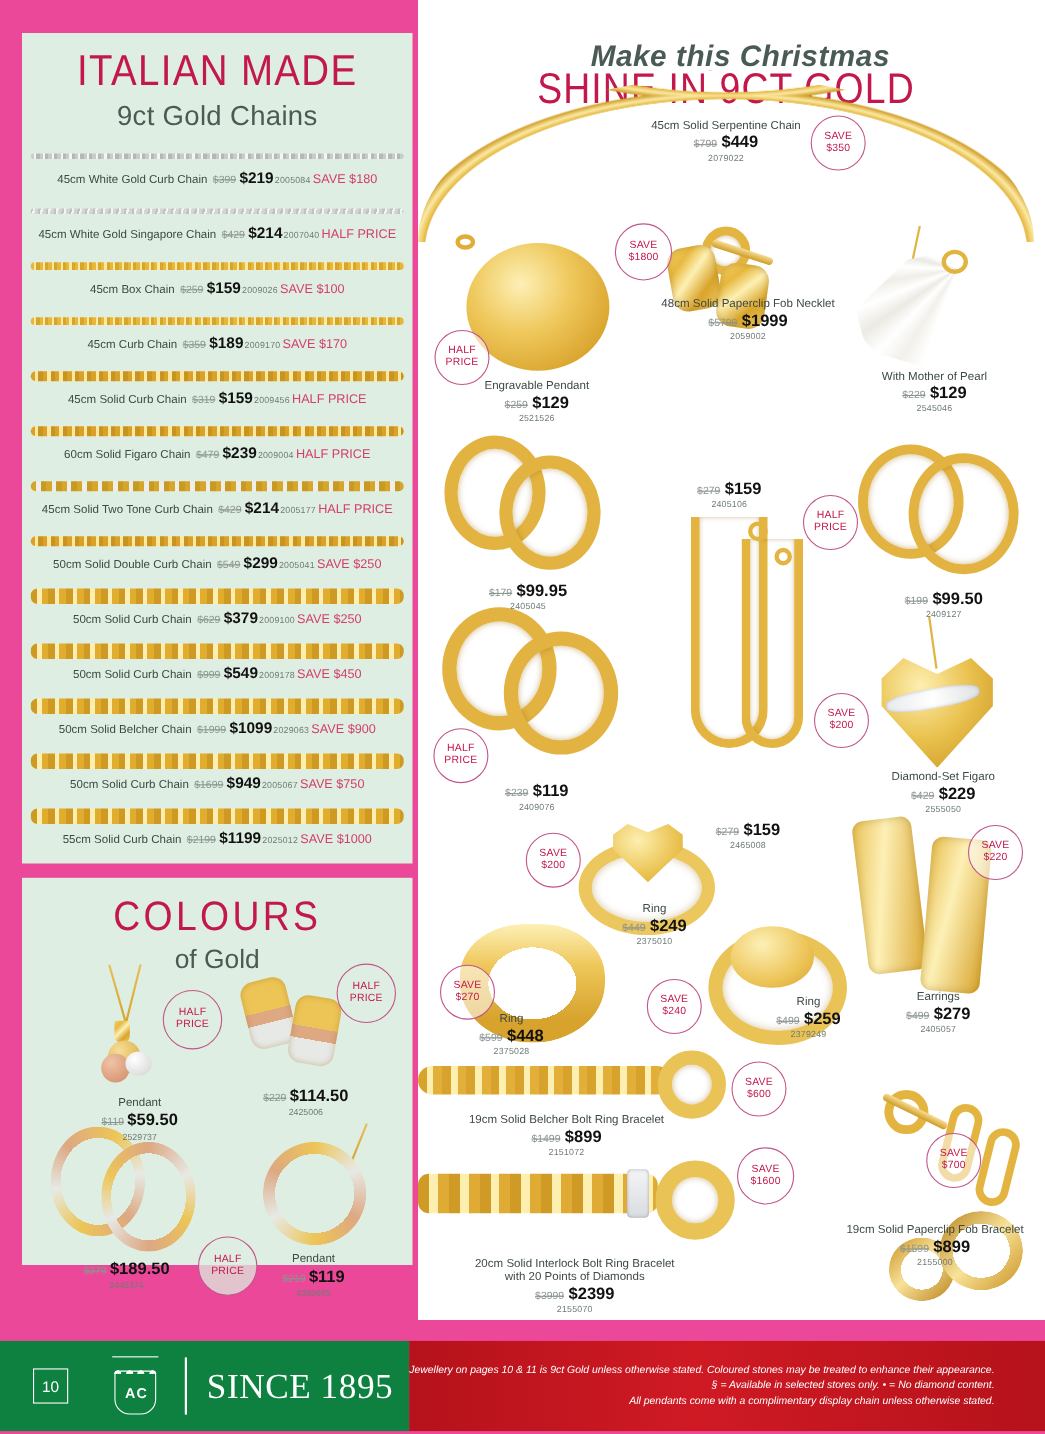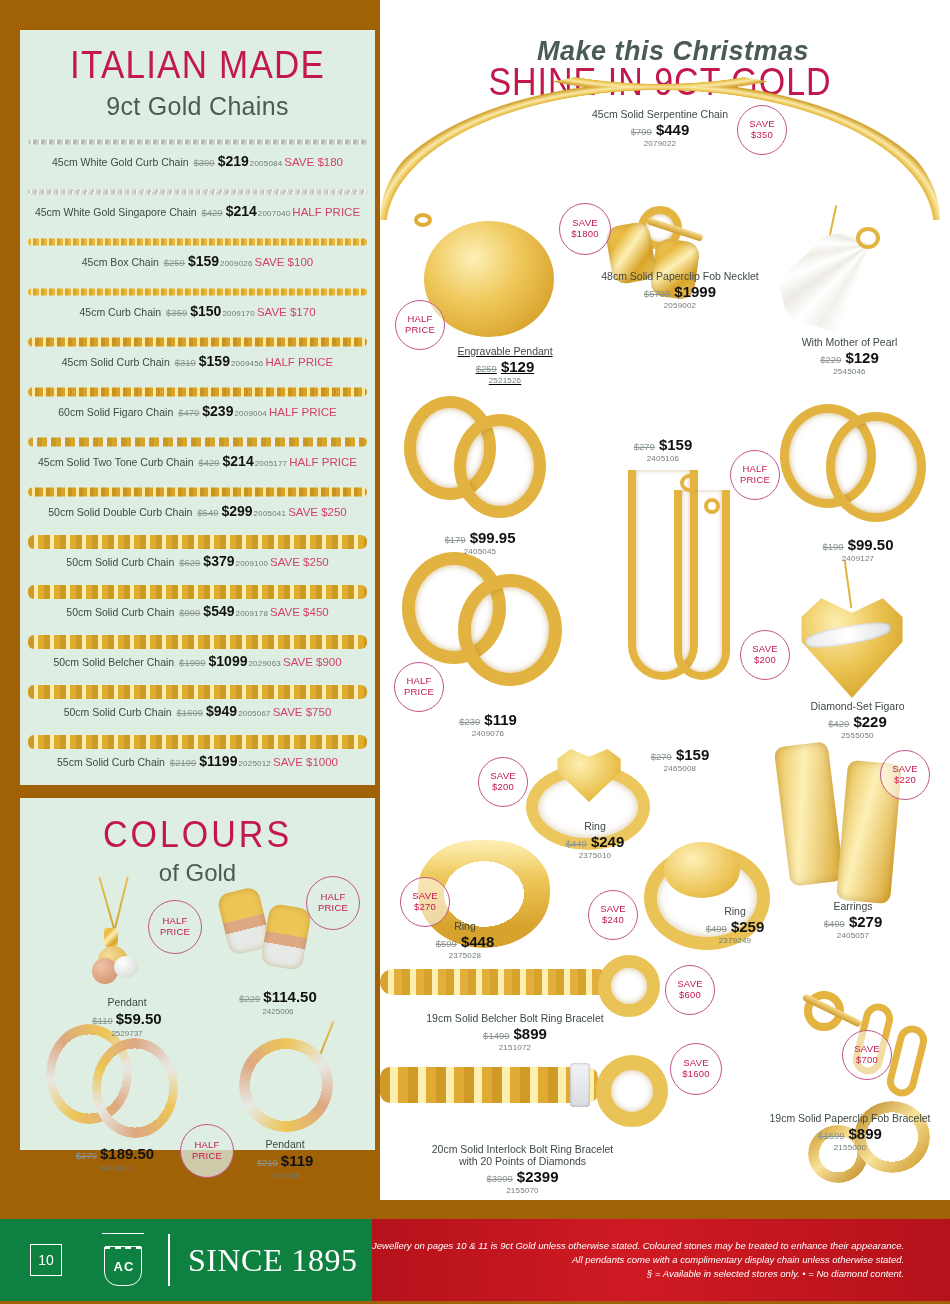--- a/index.html
+++ b/index.html
@@ -3,21 +3,21 @@
 <meta charset="utf-8">
 <style>
   * { box-sizing: border-box; margin: 0; padding: 0; }
   html, body { width: 950px; height: 1304px; }
   body {
     font-family: "Liberation Sans", sans-serif;
     background: #ffffff;
     position: relative;
     overflow: hidden;
   }
-  .page { position: relative; width: 950px; height: 1304px; background:#a16207; }
+  .page { position: relative; width: 950px; height: 1304px; background:#ec4899; }
 
   
   .left-col {
     position: absolute; left: 20px; top: 30px;
     width: 355px; height: 1160px;
   }
   .panel {
     background: #dfeee2;
     width: 355px;
     position: relative;
@@ -218,21 +218,21 @@
           <div class="chain-row">
             <div class="chain-art">
               <div class="chain-line tex-gold" style="height: 7px;"></div>
             </div>
             <div class="chain-label"><span>45cm Box Chain </span><span class="was">$259</span><span class="now">$159</span><span class="sku">2009026</span><span class="tag">SAVE $100</span></div>
           </div>
           <div class="chain-row">
             <div class="chain-art">
               <div class="chain-line tex-gold" style="height: 7px;"></div>
             </div>
-            <div class="chain-label"><span>45cm Curb Chain </span><span class="was">$359</span><span class="now">$150</span><span class="sku">2009170</span><span class="tag">SAVE $170</span></div>
+            <div class="chain-label"><span>45cm Curb Chain </span><span class="was">$359</span><span class="now">$189</span><span class="sku">2009170</span><span class="tag">SAVE $170</span></div>
           </div>
           <div class="chain-row">
             <div class="chain-art">
               <div class="chain-line tex-gold-b" style="height: 9px;"></div>
             </div>
             <div class="chain-label"><span>45cm Solid Curb Chain </span><span class="was">$319</span><span class="now">$159</span><span class="sku">2009456</span><span class="tag">HALF PRICE</span></div>
           </div>
           <div class="chain-row">
             <div class="chain-art">
               <div class="chain-line tex-gold-b" style="height: 9px;"></div>
@@ -341,21 +341,21 @@
           <span class="was">$379</span><span class="now">$189.50</span>
         </div>
         <div class="cg-sku">2445374</div>
       </div>
 
       <div class="cg-item" style="left:205px;top:340px;width:120px;">
         <div class="cg-caption">Pendant</div>
         <div class="cg-price">
           <span class="was">$219</span><span class="now">$119</span>
         </div>
-        <div class="cg-sku">1105056</div>
+        <div class="cg-sku">4393693</div>
       </div>
 
       <div class="badge on-green" style="left:128px;top:102px;width:54px;height:54px;">
         <span>HALF</span>
         <span>PRICE</span>
       </div>
       <div class="badge on-green" style="left:286px;top:78px;width:54px;height:54px;">
         <span>HALF</span>
         <span>PRICE</span>
       </div>
@@ -507,21 +507,21 @@
     </div>
 
     <div class="prod" style="left:185px;top:270px;width:230px;">
       <div class="p-name">48cm Solid Paperclip Fob Necklet</div>
       <div class="p-price">
         <span class="was">$5799</span><span class="now">$1999</span>
       </div>
       <div class="p-sku">2059002</div>
     </div>
 
-    <div class="prod" style="left:35px;top:345px;width:180px;text-decoration:underline;">
+    <div class="prod" style="left:18px;top:345px;width:180px;">
       <div class="p-name">Engravable Pendant</div>
       <div class="p-price">
         <span class="was">$259</span><span class="now">$129</span>
       </div>
       <div class="p-sku">2521526</div>
     </div>
 
     <div class="prod" style="left:382px;top:336px;width:175px;">
       <div class="p-name">With Mother of Pearl</div>
       <div class="p-price">
@@ -690,19 +690,19 @@
       <div class="crest">
         <div class="crest-crown"></div>
         <div class="crest-shield">A C</div>
       </div>
       <div class="crest-divider"></div>
       <div class="since">SINCE 1895</div>
     </div>
     <div class="footer-red">
       <div class="disclaimer">
         <div>Jewellery on pages 10 &amp; 11 is 9ct Gold unless otherwise stated. Coloured stones may be treated to enhance their appearance.</div>
+        <div>§ = Available in selected stores only. • = No diamond content.</div>
         <div>All pendants come with a complimentary display chain unless otherwise stated.</div>
-        <div>§ = Available in selected stores only. • = No diamond content.</div>
       </div>
     </div>
   </div>
 
 </div>
 
 </body></html>

